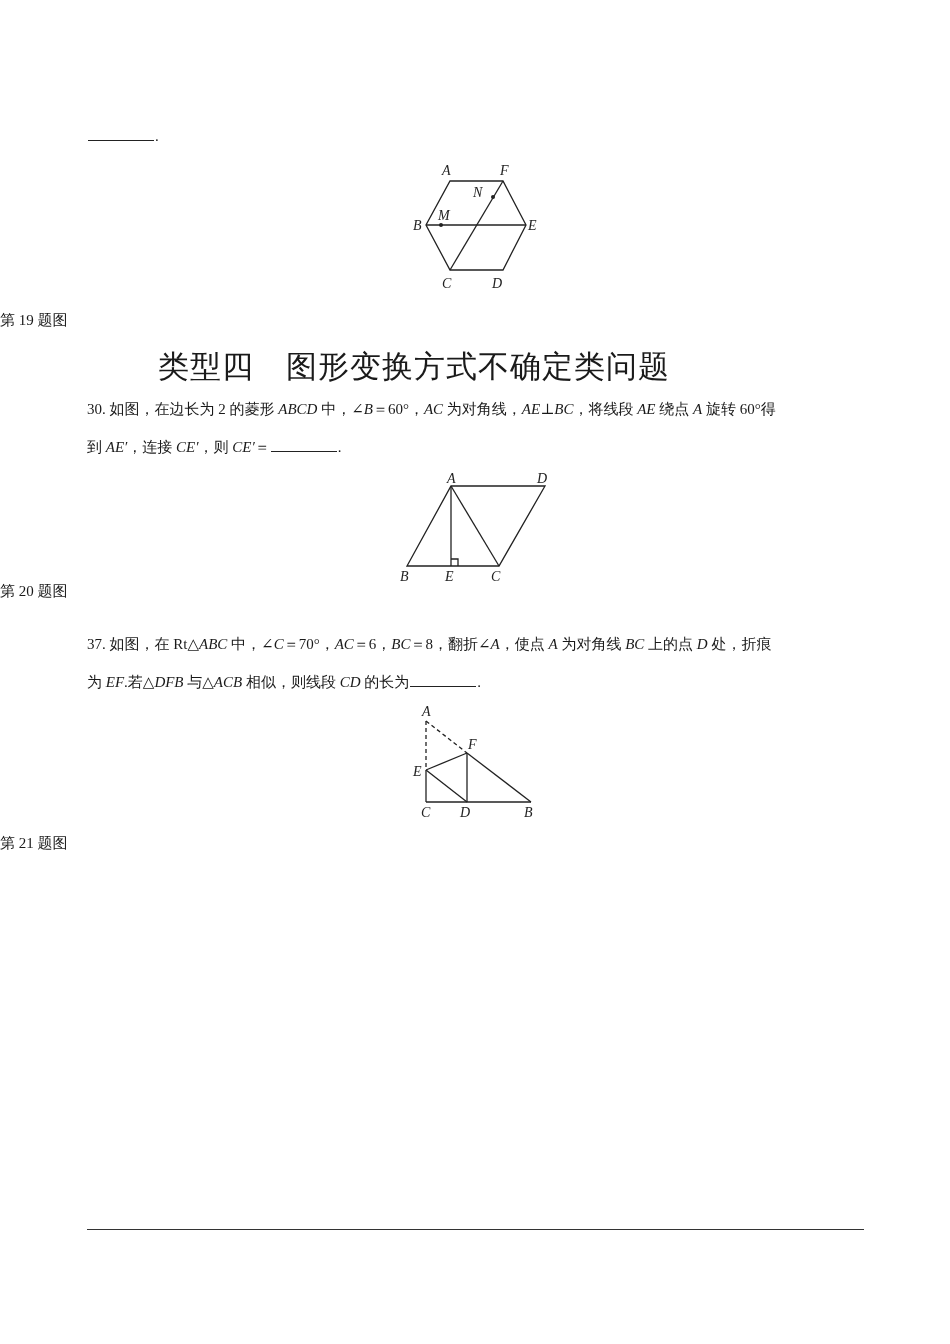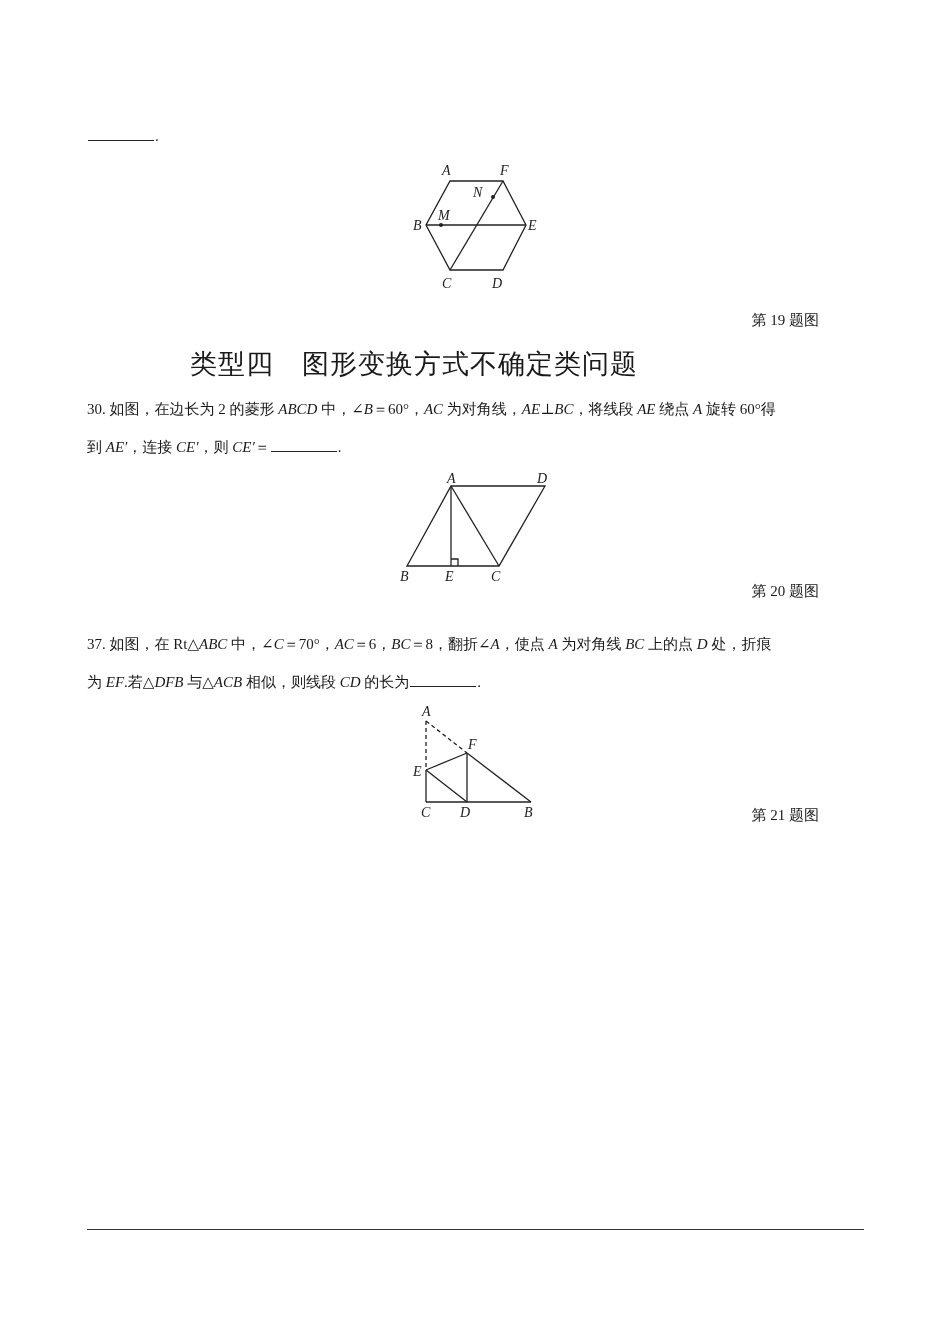--- a/index.html
+++ b/index.html
@@ -2,22 +2,22 @@
 <html><head>
 <meta charset="utf-8">
 <style>
   html, body { margin: 0; padding: 0; background: #ffffff; }
   body { width: 950px; height: 1344px; position: relative; overflow: hidden;
          font-family: "Liberation Serif", "DejaVu Serif", serif; color: #1a1a1a; }
   .abs { position: absolute; }
   .text { font-size: 15px; line-height: 20px; white-space: nowrap; }
   .i { font-style: italic; }
   .blank { display: inline-block; width: 66px; border-bottom: 1px solid #222; height: 14px; vertical-align: baseline; margin: 0 1px; }
-  .caption { font-size: 15px; text-align: right; width: 819px; left: 0; }
-  .heading { font-family: "DejaVu Sans", "Liberation Sans", sans-serif; font-size: 27px; text-align: center; width: 828px; left: 0; letter-spacing: 1px; }
+  .caption { font-size: 15px; text-align: left; width: 819px; left: 0; }
+  .heading { font-family: "DejaVu Sans", "Liberation Sans", sans-serif; font-size: 31px; text-align: center; width: 828px; left: 0; letter-spacing: 1px; }
   svg text { font-family: "Liberation Serif", serif; font-style: italic; font-size: 14px; fill: #222; }
   .rule { left: 87px; width: 777px; top: 1229px; height: 0; border-top: 1.5px solid #333; }
 </style>
 </head>
 <body>
 
 <div class="abs text" style="left:87px; top:126px;">
   <span class="blank"></span><span>.</span>
 </div>
 
@@ -82,15 +82,15 @@
     <line x1="62" y1="50" x2="62" y2="99"></line>
     <line x1="21" y1="67" x2="62" y2="99"></line>
   </g>
   <text x="17" y="13">A</text>
   <text x="63" y="46">F</text>
   <text x="8" y="73">E</text>
   <text x="16" y="114">C</text>
   <text x="55" y="114">D</text>
   <text x="119" y="114">B</text>
 </svg>
-<div class="abs caption" style="top:806px;">第 21 题图</div>
+<div class="abs caption" style="top:834px;">第 21 题图</div>
 
 <div class="abs rule"></div>
 
 </body></html>

